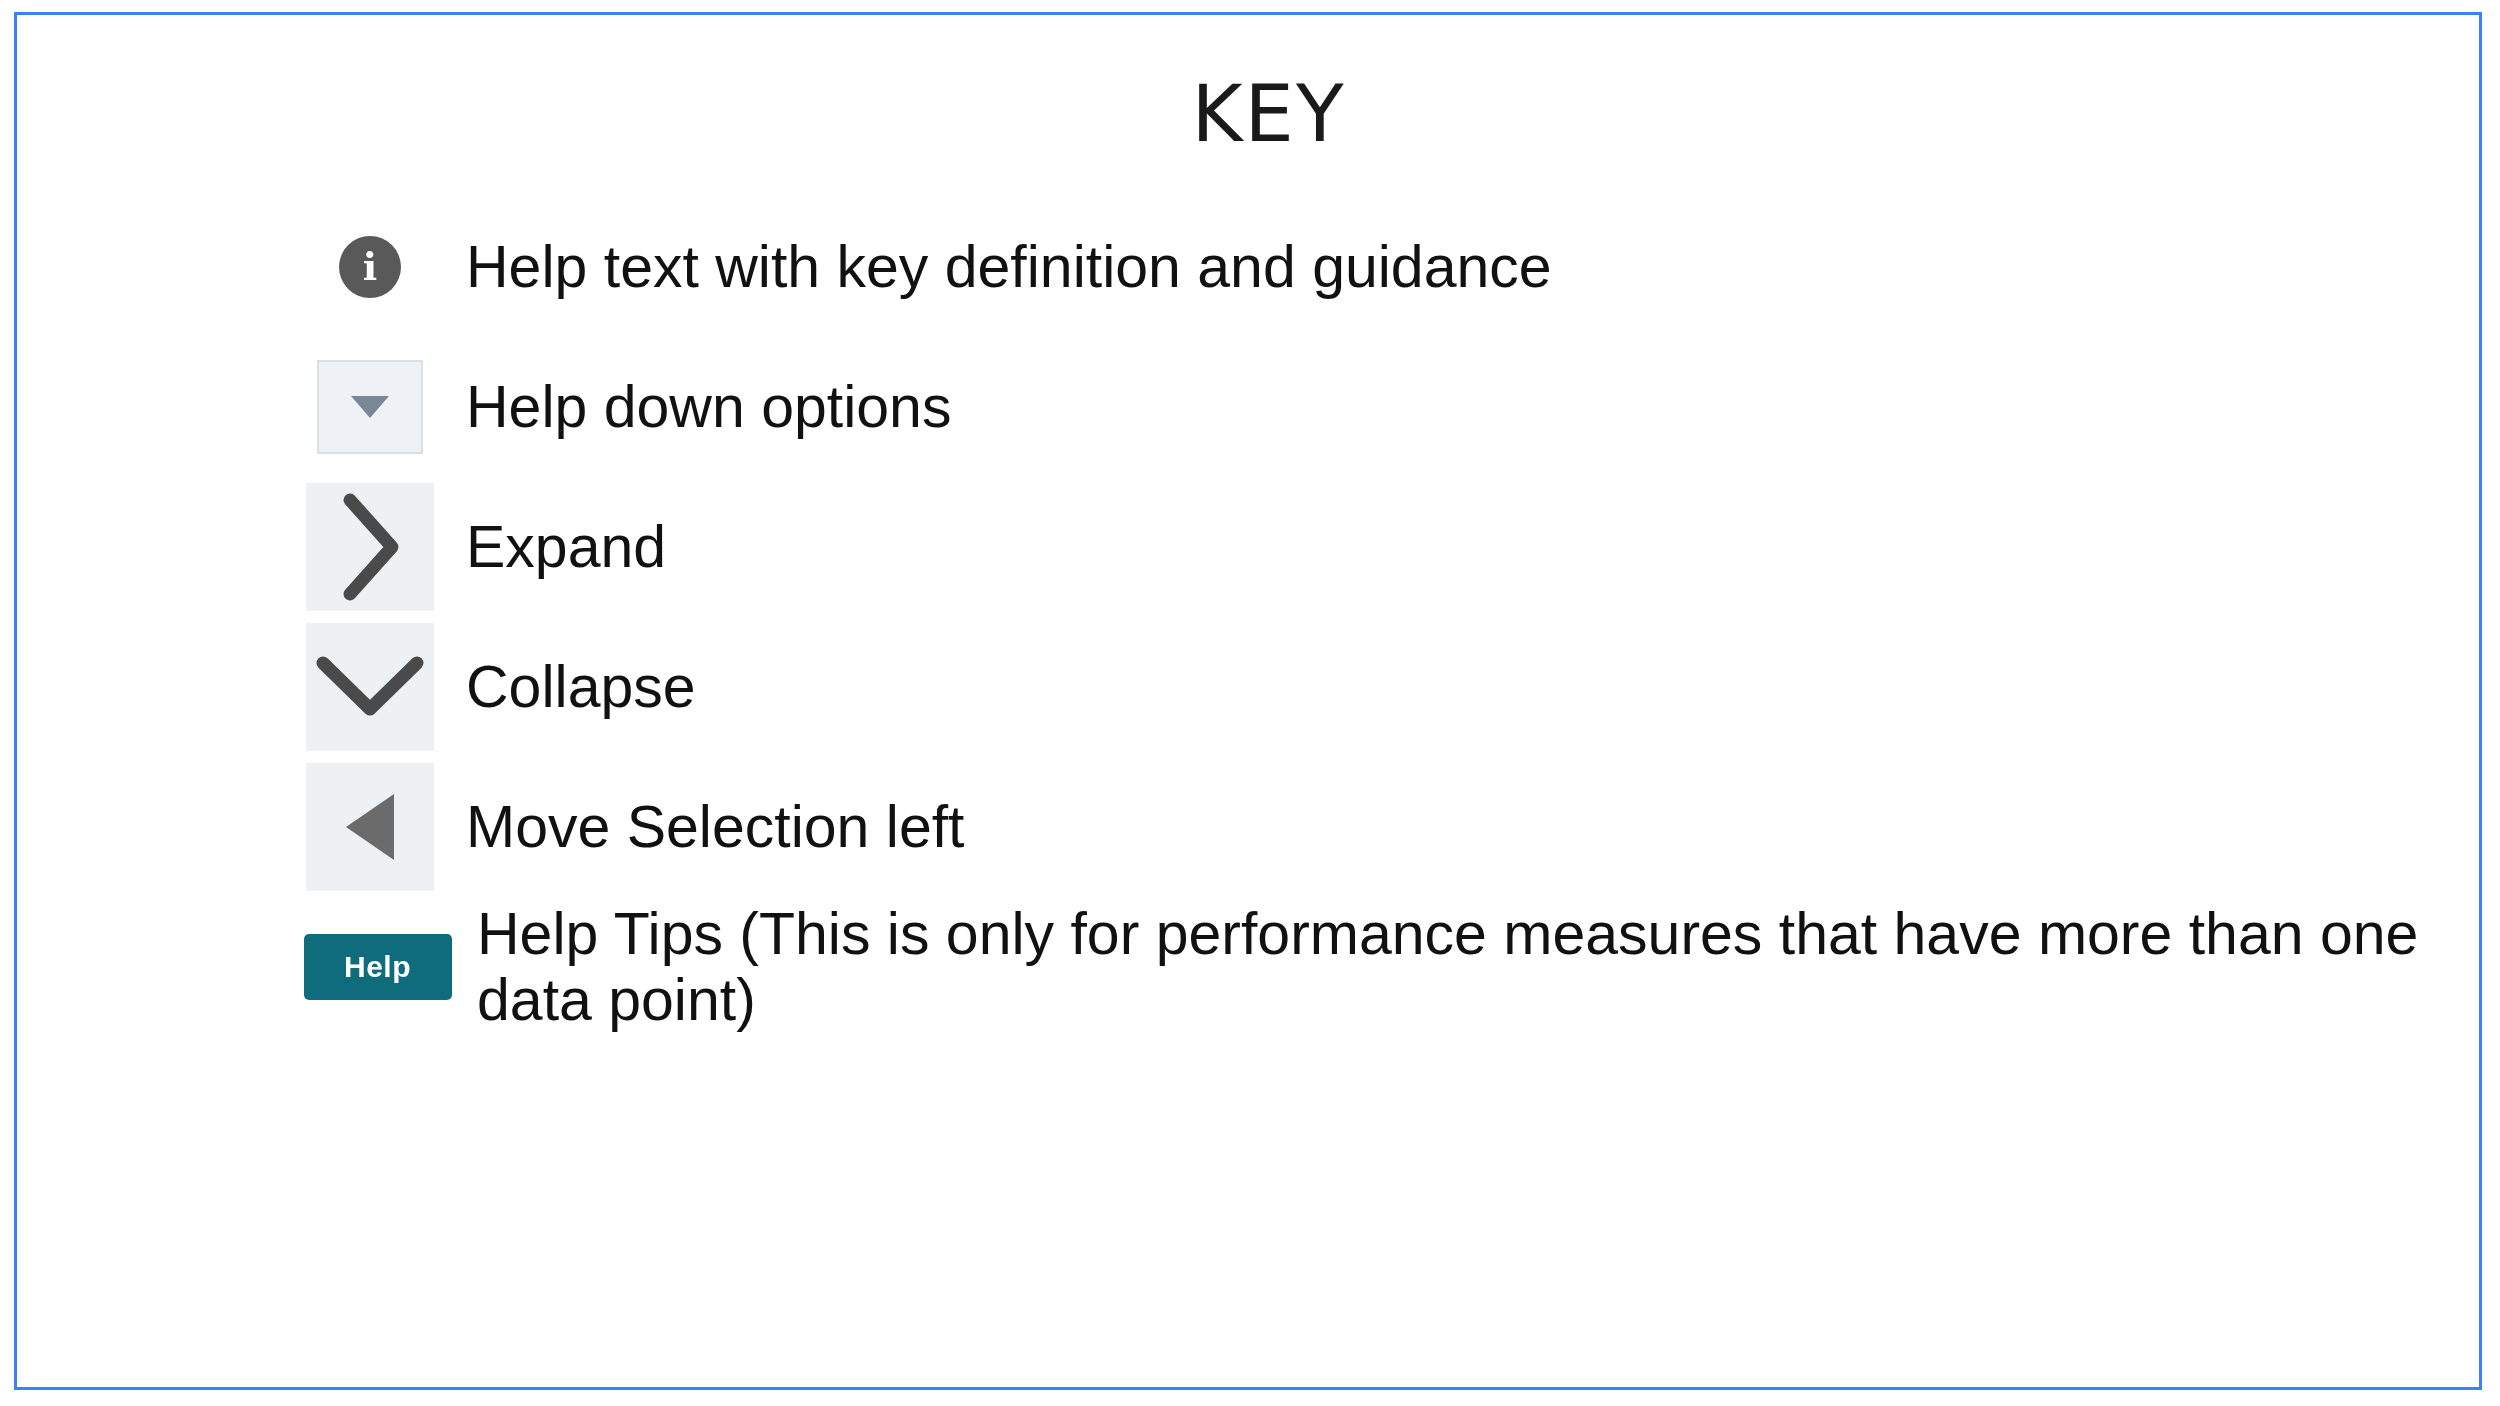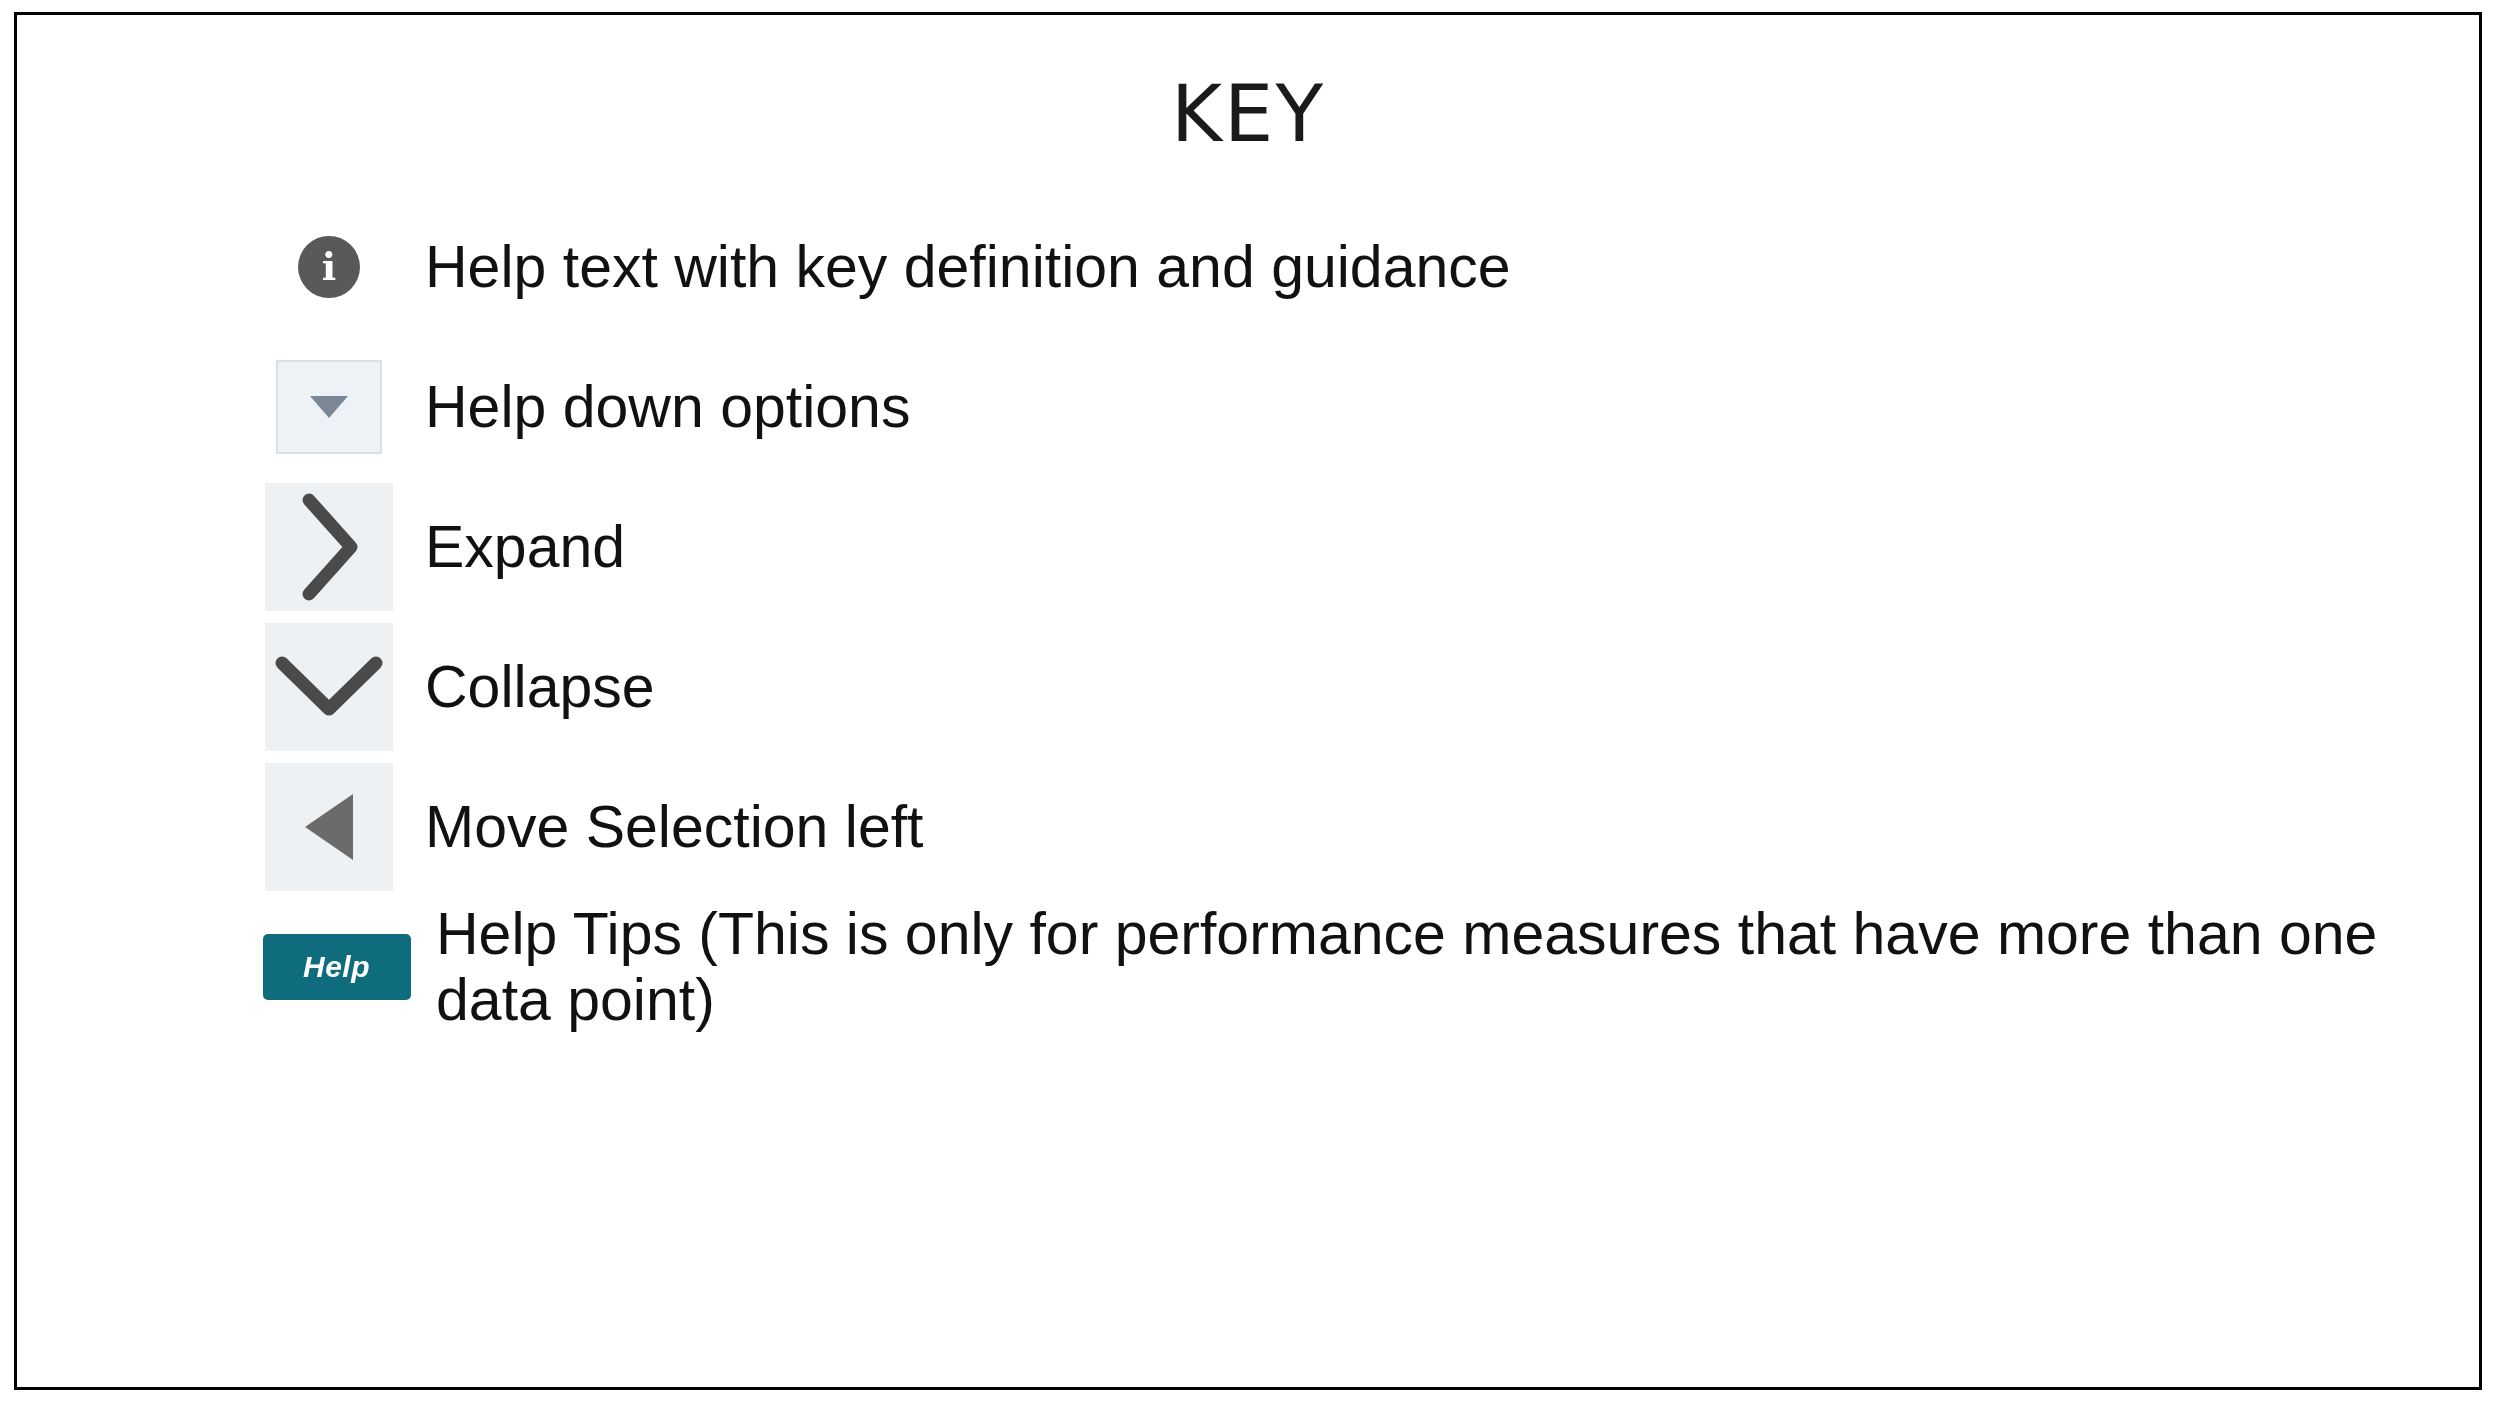--- a/index.html
+++ b/index.html
@@ -13,24 +13,25 @@
     font-family: "Liberation Sans", sans-serif;
     -webkit-font-smoothing: antialiased;
   }
 
   .key-card {
     position: absolute;
     left: 14px;
     top: 12px;
     width: 2468px;
     height: 1378px;
-    border: 3px solid #000000;
+    border: 3px solid #3b82f6;
     background: #ffffff;
     box-sizing: border-box;
     overflow: hidden;
+    padding-left: 41px;
   }
 
   .key-title {
     margin: 0;
     padding-top: 54px;
     text-align: center;
     font-size: 78px;
     font-weight: 400;
     letter-spacing: 2px;
     color: #1a1a1a;
@@ -145,21 +146,20 @@
     height: 66px;
     background: #0f6c7d;
     border-radius: 5px;
     color: #ffffff;
     display: flex;
     align-items: center;
     justify-content: center;
     font-size: 30px;
     font-weight: 700;
     letter-spacing: 0.5px;
-    font-style: italic;
   }
 
   .row-help .row-icon { width: 175px; flex: 0 0 175px; }
   .row-help .row-label { padding-left: 12px; }
 </style>
 </head>
 <body>
 
 <div class="key-card">
 

